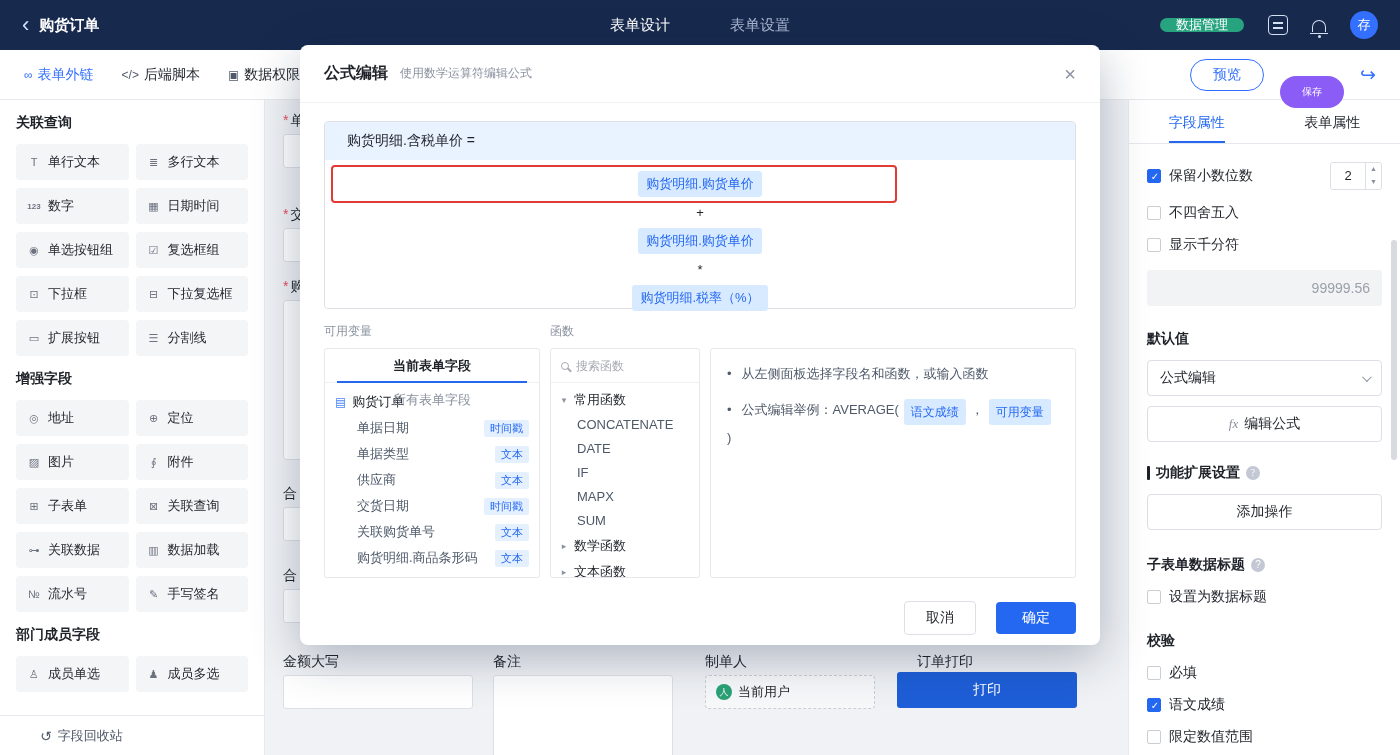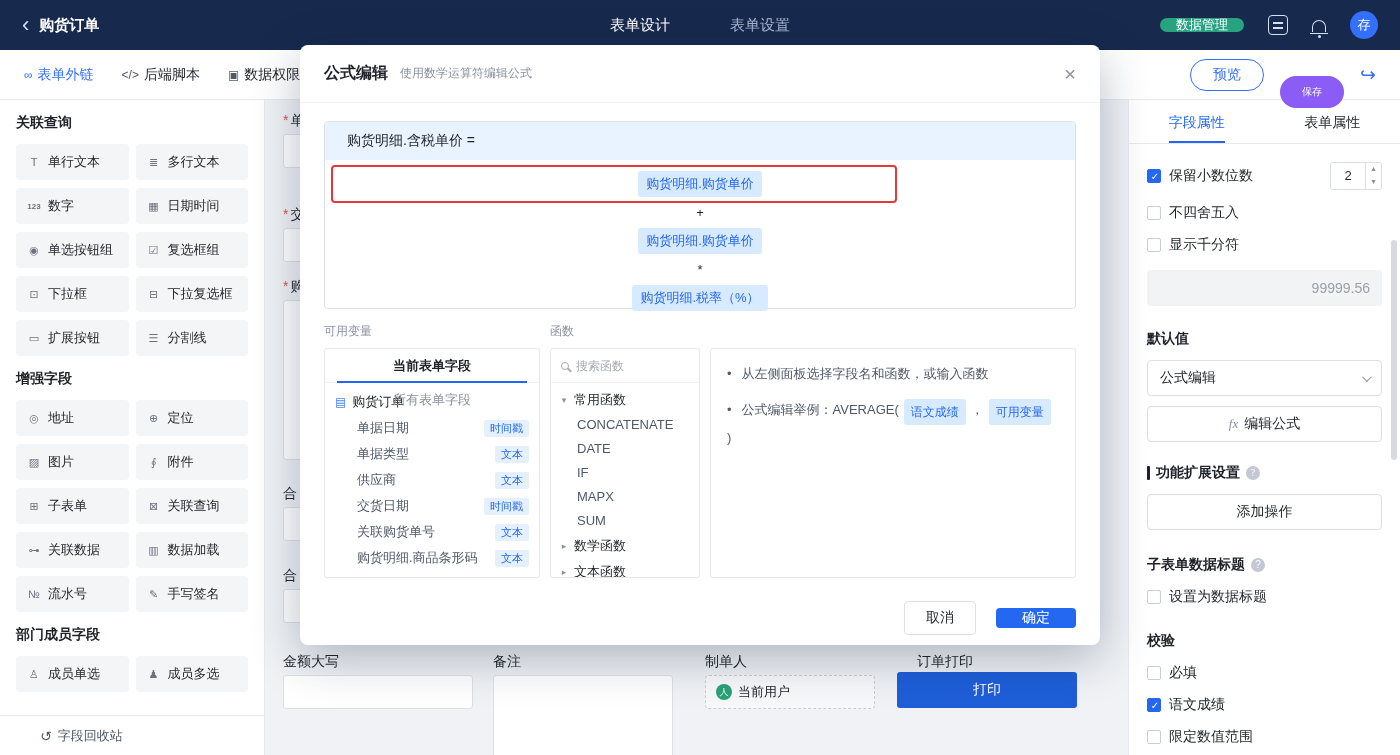--- a/index.html
+++ b/index.html
@@ -123,21 +123,21 @@
   .flist { padding:4px 8px; font-size:13px; overflow:hidden; }
   .fgroup { height:26px; display:flex; align-items:center; gap:5px; cursor:pointer; }
   .chev { font-size:9px; color:#8a919f; width:10px; text-align:center; }
   .fn { height:24px; line-height:24px; padding-left:18px; color:#4e5969; cursor:pointer; }
   .help { flex:1; padding:14px 16px; font-size:13px; color:#4e5969; }
   .help-line { display:flex; align-items:flex-start; flex-wrap:wrap; gap:2px; margin-bottom:14px; line-height:22px; }
   .help-line::before { content:"•"; margin-right:8px; color:#4e5969; }
   .chip-sm { background:#d8eaff; color:#2468f2; font-size:12px; padding:2px 7px; border-radius:3px; margin:0 3px; cursor:pointer; }
   .m-footer { position:absolute; left:0; right:0; bottom:0; height:54px; display:flex; align-items:center; justify-content:flex-end; gap:20px; padding:0 24px; }
   .btn-cancel { width:72px; height:34px; border:1px solid #dcdfe6; border-radius:4px; background:#fff; font-size:14px; display:flex; align-items:center; justify-content:center; cursor:pointer; }
-  .btn-confirm { width:80px; height:20px; border-radius:4px; background:#2468f2; color:#fff; font-size:14px; display:flex; align-items:center; justify-content:center; cursor:pointer; }
+  .btn-confirm { width:80px; height:32px; border-radius:4px; background:#2468f2; color:#fff; font-size:14px; display:flex; align-items:center; justify-content:center; cursor:pointer; }
 </style>
 </head>
 <body>
 
 <div id="app">
 
   <div class="top-header">
     <span class="back">‹</span>
     <span class="app-title">购货订单</span>
     <div class="header-tabs">

